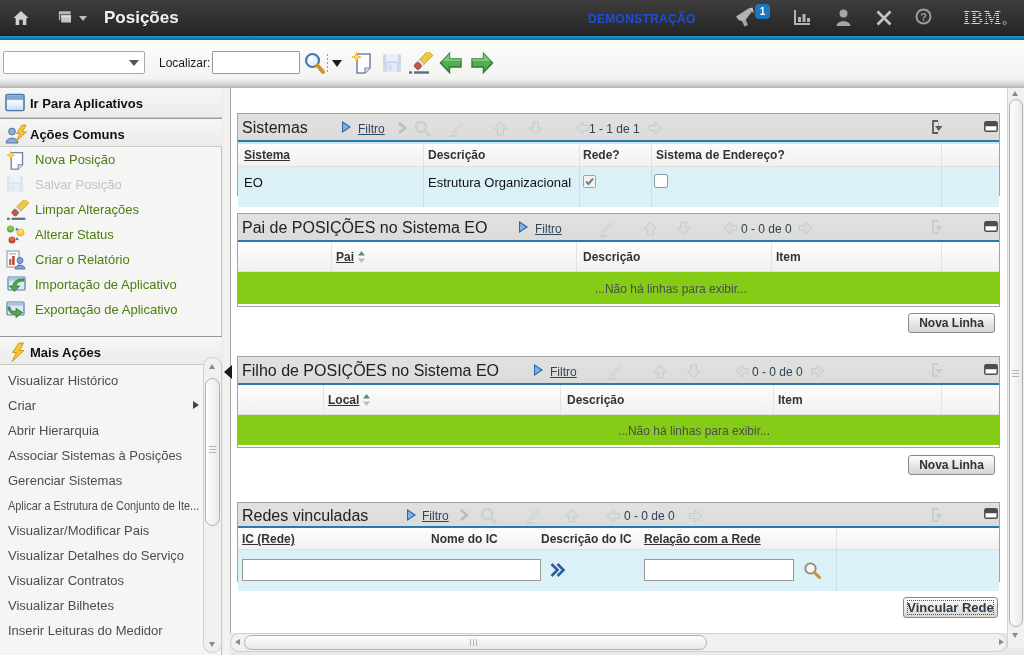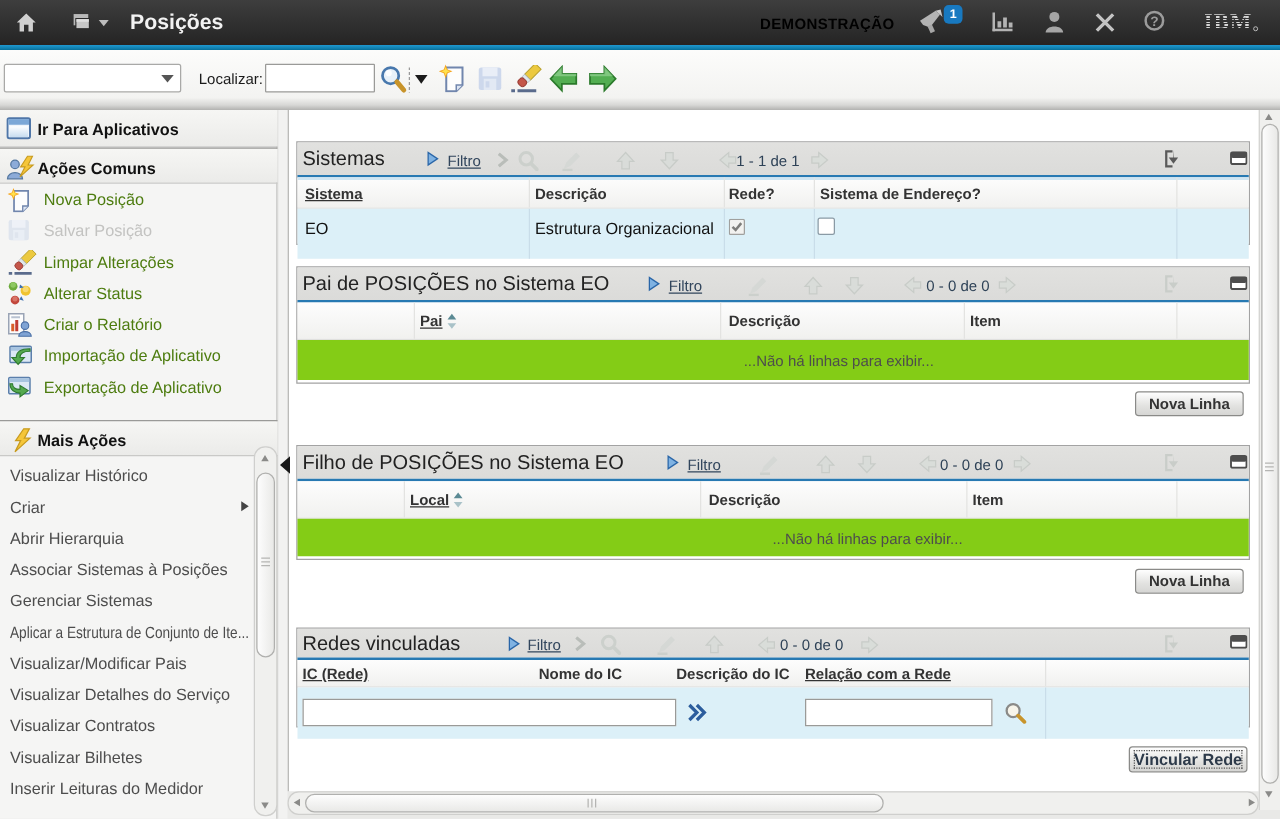--- a/index.html
+++ b/index.html
@@ -1,21 +1,21 @@
 <!DOCTYPE html>
 <html><head><meta charset="utf-8">
 <style>
 *{margin:0;padding:0;box-sizing:border-box}
 html,body{width:1024px;height:655px;overflow:hidden;font-family:"Liberation Sans",sans-serif;background:#e9e9e7}
 .abs{position:absolute}
 
 #topbar{position:absolute;left:0;top:0;width:1024px;height:36px;background:linear-gradient(#3e3e3e,#323232 45%,#282828 85%,#272220)}
 #bluebar{position:absolute;left:0;top:36px;width:1024px;height:4px;background:linear-gradient(#1f97cf,#0d7aa6 80%,#0a6d97)}
 #apptitle{position:absolute;left:104px;top:8px;font-size:17px;font-weight:bold;color:#f2f2f2}
-#demo{position:absolute;left:608px;top:12px;font-size:12px;font-weight:bold;color:#000000;letter-spacing:.3px}
+#demo{position:absolute;left:588px;top:12px;font-size:12px;font-weight:bold;color:#1d4ed8;letter-spacing:.3px}
 #badge1{position:absolute;left:755px;top:4px;width:15px;height:15px;background:#1879c0;border-radius:4px;color:#fff;font-size:10px;font-weight:bold;text-align:center;line-height:15px}
 
 #toolbar{position:absolute;left:0;top:40px;width:1024px;height:39px;background:linear-gradient(#fcfcfb,#f3f3f1)}#shadow{position:absolute;left:0;top:79px;width:1024px;height:9px;background:linear-gradient(#efefed,#d8d8d6 55%,#b2b2b0)}
 #tbselect{position:absolute;left:3px;top:51px;width:142px;height:23px;background:#fff;border:1px solid #a9a9a7;border-radius:2px}
 #tbselect .car{position:absolute;right:5px;top:8px;width:0;height:0;border:5px solid transparent;border-top:6px solid #555;border-bottom:none}
 #loclbl{position:absolute;left:159px;top:56px;font-size:12px;color:#1a1a1a}
 #locinput{position:absolute;left:212px;top:51px;width:88px;height:23px;background:#fff;border:1px solid #9a9a98;border-radius:1px}
 
 #sidebar{position:absolute;left:0;top:88px;width:222px;height:567px;background:#f5f5f4;border-right:1px solid #c4c4c2}
 .navhead{position:relative;height:31px;border-bottom:1px solid #c9c9c7;background:linear-gradient(#f6f6f4,#ebebe9);font-size:13px;font-weight:bold;color:#111}

